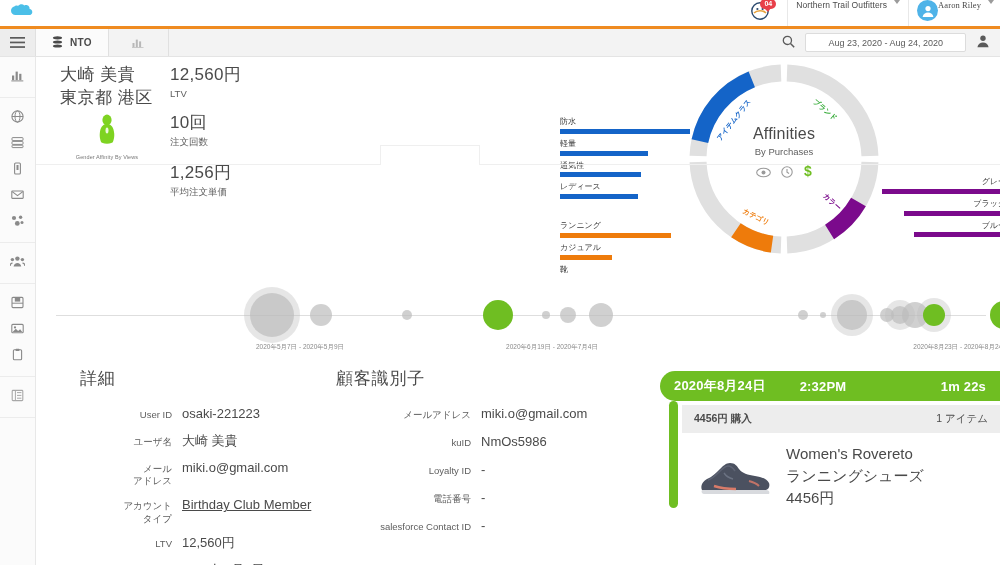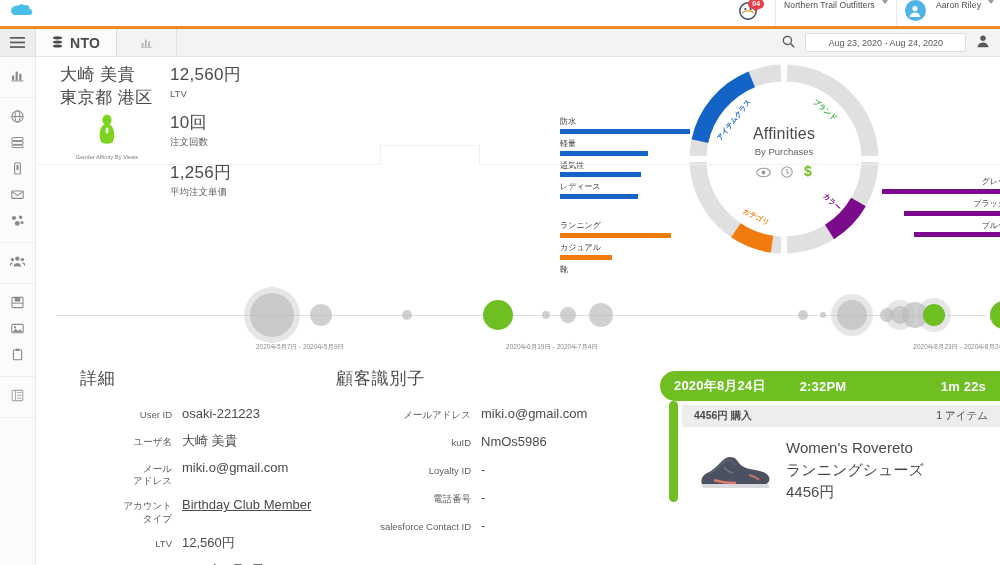--- a/index.html
+++ b/index.html
@@ -45,21 +45,21 @@
 
   
   .tabbar { position: absolute; top: 29px; left: 0; width: 1000px; height: 28px;
     background: #f3f3f3; border-bottom: 1px solid #e4e4e4; display: flex;
     align-items: stretch; }
   .hamburger { width: 36px; display: flex; align-items: center; justify-content: center;
     background: #ededed; border-right: 1px solid #e0e0e0; }
   .tab { display: flex; align-items: center; gap: 7px; padding: 0 16px;
     border-right: 1px solid #e0e0e0; background: #f7f7f7; }
   .tab.active { background: #fbfbfb; }
-  .tab-label { font-size: 14px; font-weight: bold; color: #4a4a4a; letter-spacing: .3px; }
+  .tab-label { font-size: 10px; font-weight: bold; color: #4a4a4a; letter-spacing: .3px; }
   .tab.icononly { width: 60px; padding: 0; justify-content: center; background: #f3f3f3; }
   .tabbar-spacer { flex: 1; background: #f3f3f3; }
   .tabbar-right { display: flex; align-items: center; gap: 10px; padding-right: 10px;
     background: #f3f3f3; }
   .daterange {
     background: #fff; border: 1px solid #dcdcdc; border-radius: 2px;
     font-size: 9px; color: #5a5a5a; padding: 4px 22px; height: 19px;
     display: flex; align-items: center; justify-content: center; min-width: 136px;
   }
 
@@ -137,21 +137,21 @@
     background: #6fbe22; color: #fff; height: 30px; border-radius: 15px 0 0 15px;
     display: flex; align-items: center; padding: 0 14px; font-size: 13px;
     font-weight: bold; letter-spacing: .2px;
   }
   .event-hdr .e-date { flex: 0 0 auto; }
   .event-hdr .e-time { margin-left: 34px; }
   .event-hdr .e-dur { margin-left: auto; }
   .event-body { position: relative; margin-top: 4px; padding-left: 22px; }
   .event-spine { position: absolute; left: 9px; top: -4px; width: 9px; bottom: 0;
     background: #6fbe22; border-radius: 5px; }
-  .event-subhdr { background: #ededed; height: 22px; display: flex; align-items: center;
+  .event-subhdr { background: #ededed; height: 28px; display: flex; align-items: center;
     padding: 0 12px; font-size: 10.5px; color: #4a4a4a; font-weight: bold; }
   .event-subhdr .count { margin-left: auto; font-weight: normal; }
   .event-item { display: flex; align-items: center; padding: 10px 12px 0; gap: 14px; }
   .event-item-txt { font-size: 15px; color: #4a4a4a; line-height: 1.45; }
   .shoe { width: 78px; height: 52px; }
 </style>
 </head>
 <body>
 
 <div class="app">
@@ -175,21 +175,21 @@
       <div class="gb-sep"></div>
       <span class="gb-orgname">Northern Trail Outfitters</span>
       <span class="caret-dn"></span>
       <div class="gb-sep"></div>
       <span class="avatar-circle">
         <svg width="14" height="14" viewBox="0 0 14 14">
           <circle cx="7" cy="4.6" r="2.6" fill="#fff"></circle>
           <path d="M1.6 13c.4-3 2.7-4.6 5.4-4.6S12 10 12.4 13z" fill="#fff"></path>
         </svg>
       </span>
-      <span class="gb-username" style="margin-left:10px;">Aaron Riley</span>
+      <span class="gb-username" style="margin-left:0;font-family:Liberation Serif, serif;">Aaron Riley</span>
       <span class="caret-dn"></span>
     </div>
   </div>
   <div class="orange-rule"></div>
 
   <div class="tabbar">
     <div class="hamburger">
       <svg width="15" height="11" viewBox="0 0 15 11">
         <rect y="0" width="15" height="1.7" fill="#5a5a5a"></rect>
         <rect y="4.6" width="15" height="1.7" fill="#5a5a5a"></rect>

